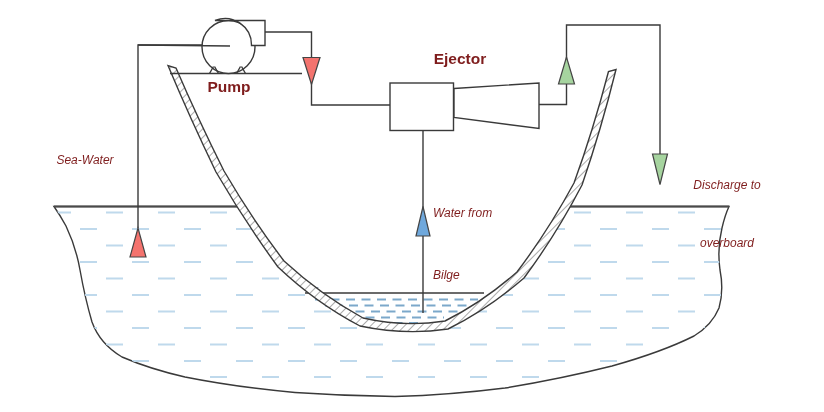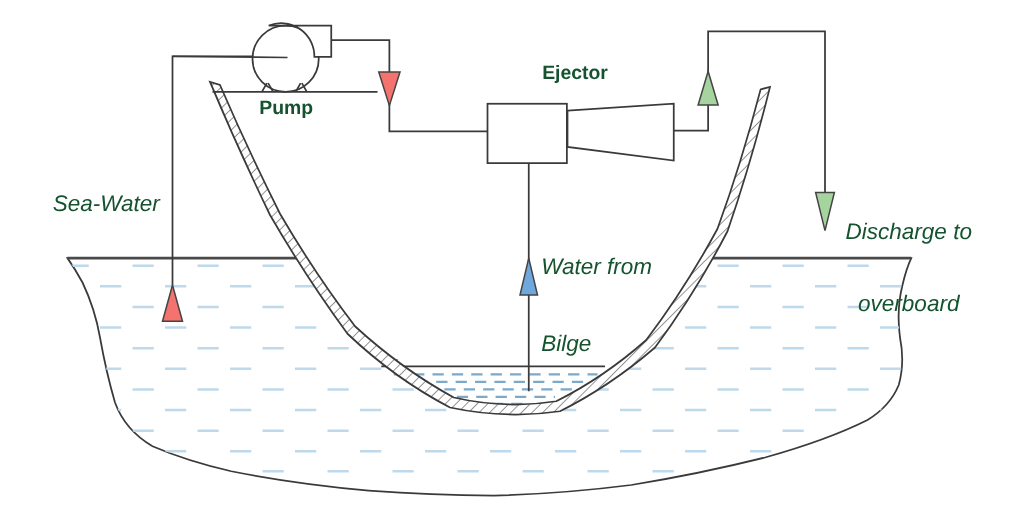--- a/index.html
+++ b/index.html
@@ -1,21 +1,21 @@
 <!DOCTYPE html>
 <html><head>
 <meta charset="utf-8">
 <style>
   html,body{margin:0;padding:0;background:#fff;}
   .stage{position:relative;width:824px;height:412px;background:#fff;overflow:hidden;
          font-family:"Liberation Sans",sans-serif;}
   .stage svg{position:absolute;left:0;top:0;}
-  .lbl{position:absolute;color:#14532d;white-space:pre;}
+  .lbl{position:absolute;color:#7f1d1d;white-space:pre;}
   .lbl.bold{font-weight:bold;font-size:15.5px;}
-  .lbl.ital{font-style:italic;font-size:18px;}
+  .lbl.ital{font-style:italic;font-size:12px;}
   .center{text-align:center;}
   .pipe{stroke:#3a3a3a;stroke-width:1.4;fill:none;}
   .thick{stroke:#4a4a4a;stroke-width:2.2;fill:none;}
   .shape{fill:#ffffff;stroke:#3a3a3a;stroke-width:1.4;}
   .arrow{stroke:#444;stroke-width:1.2;}
   .seadash{stroke-width:2;fill:none;}
   .bilgedash{stroke-width:1.8;fill:none;opacity:.9;}
 </style>
 </head>
 <body>

